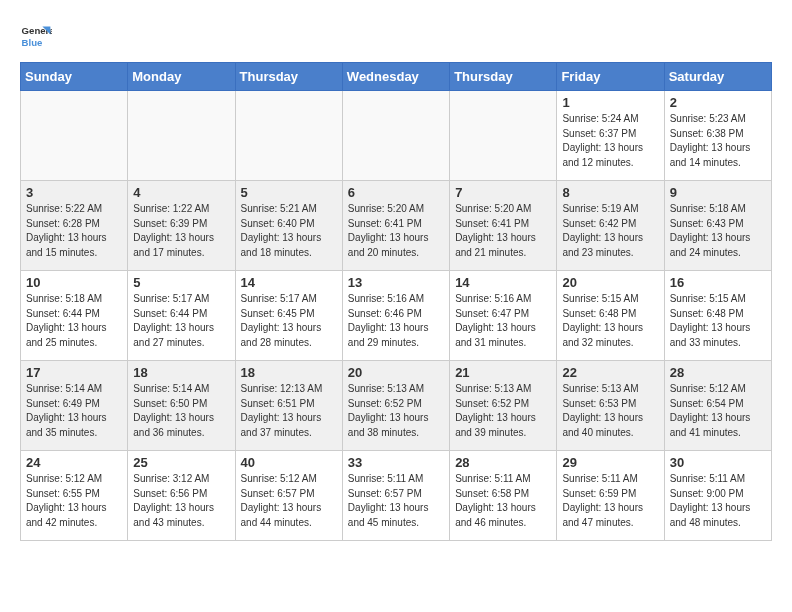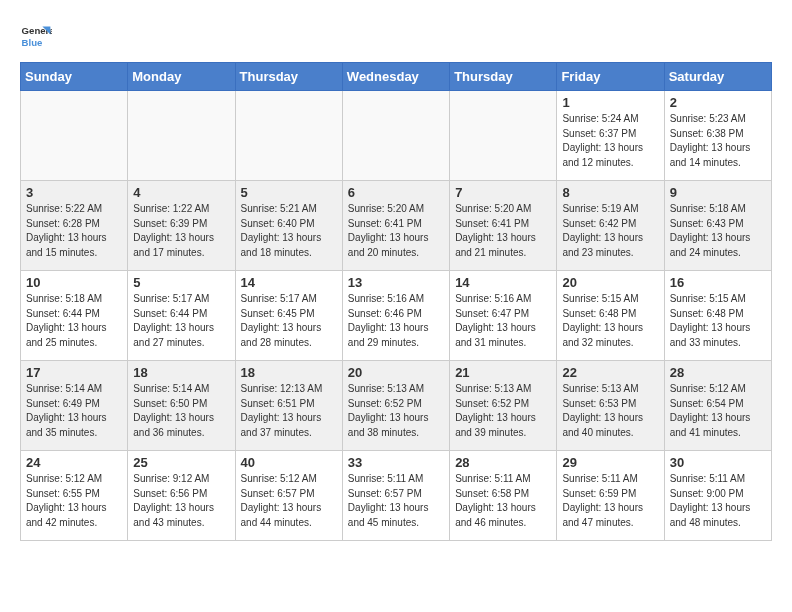--- a/index.html
+++ b/index.html
@@ -286,21 +286,21 @@
       <tr>
         <td>
           <span class="day-num">24</span>
           <div class="day-info">Sunrise: 5:12 AM
 Sunset: 6:55 PM
 Daylight: 13 hours
 and 42 minutes.</div>
         </td>
         <td>
           <span class="day-num">25</span>
-          <div class="day-info">Sunrise: 9:12 AM
+          <div class="day-info">Sunrise: 3:12 AM
 Sunset: 6:56 PM
 Daylight: 13 hours
 and 43 minutes.</div>
         </td>
         <td>
           <span class="day-num">40</span>
           <div class="day-info">Sunrise: 5:12 AM
 Sunset: 6:57 PM
 Daylight: 13 hours
 and 44 minutes.</div>

